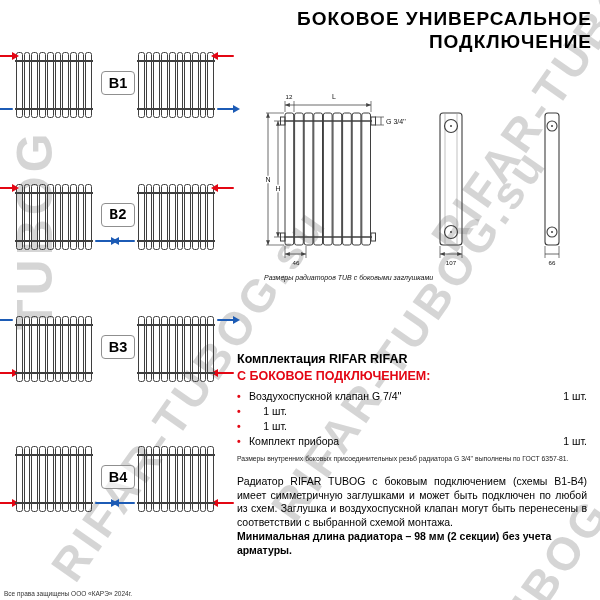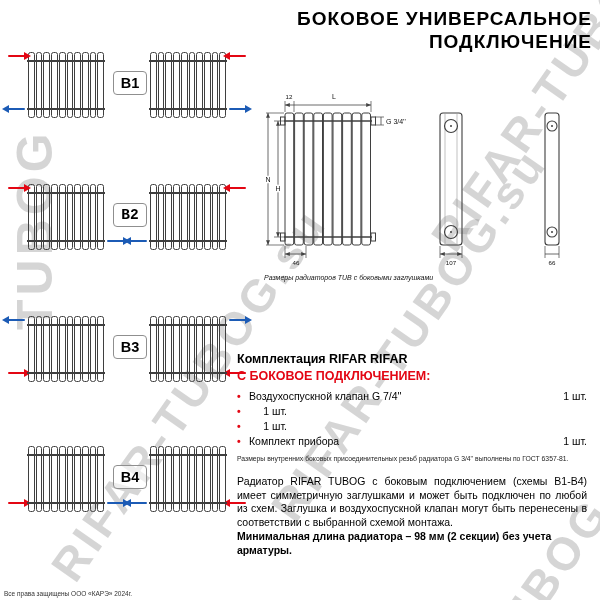--- a/index.html
+++ b/index.html
@@ -14,21 +14,21 @@
   .wm3{left:260px;top:500px;font-size:46px;transform:rotate(-55deg);}
   .wm4{left:470px;top:640px;font-size:46px;transform:rotate(-55deg);}
   .wm5{left:420px;top:230px;font-size:46px;transform:rotate(-55deg);}
 
   
   .title{position:absolute;top:7px;right:8px;z-index:2;text-align:right;
     font-size:19px;font-weight:800;letter-spacing:1px;line-height:1.22;}
 
   
   .schemes{position:absolute;left:6px;top:0;width:236px;height:600px;z-index:1;}
-  .scheme-row{position:absolute;left:12px;width:236px;height:80px;text-align:center;}
+  .scheme-row{position:absolute;left:0;width:236px;height:80px;text-align:center;}
   .radiator{position:absolute;top:6px;width:76px;height:66px;display:flex;gap:1px;}
   .radiator .bar{flex:1;min-width:0;border:1px solid #3f3f3f;border-radius:2.5px;background:transparent;}
   .radiator::before,.radiator::after{content:"";position:absolute;left:-1px;right:-1px;
     border-top:2px solid #3f3f3f;z-index:2;}
   .radiator::before{top:8px;} .radiator::after{bottom:8px;}
   .scheme-label{position:absolute;left:95px;top:25px;width:32px;height:22px;
     border:1.5px solid #8f8f8f;border-radius:4px;background:rgba(255,255,255,.6);
     font-weight:bold;font-size:14.5px;display:flex;align-items:center;justify-content:center;}
   .arrow{position:absolute;width:17px;height:2px;border-radius:1px;}
   .arrow.head-right::after{content:"";position:absolute;right:-6px;top:-3px;

